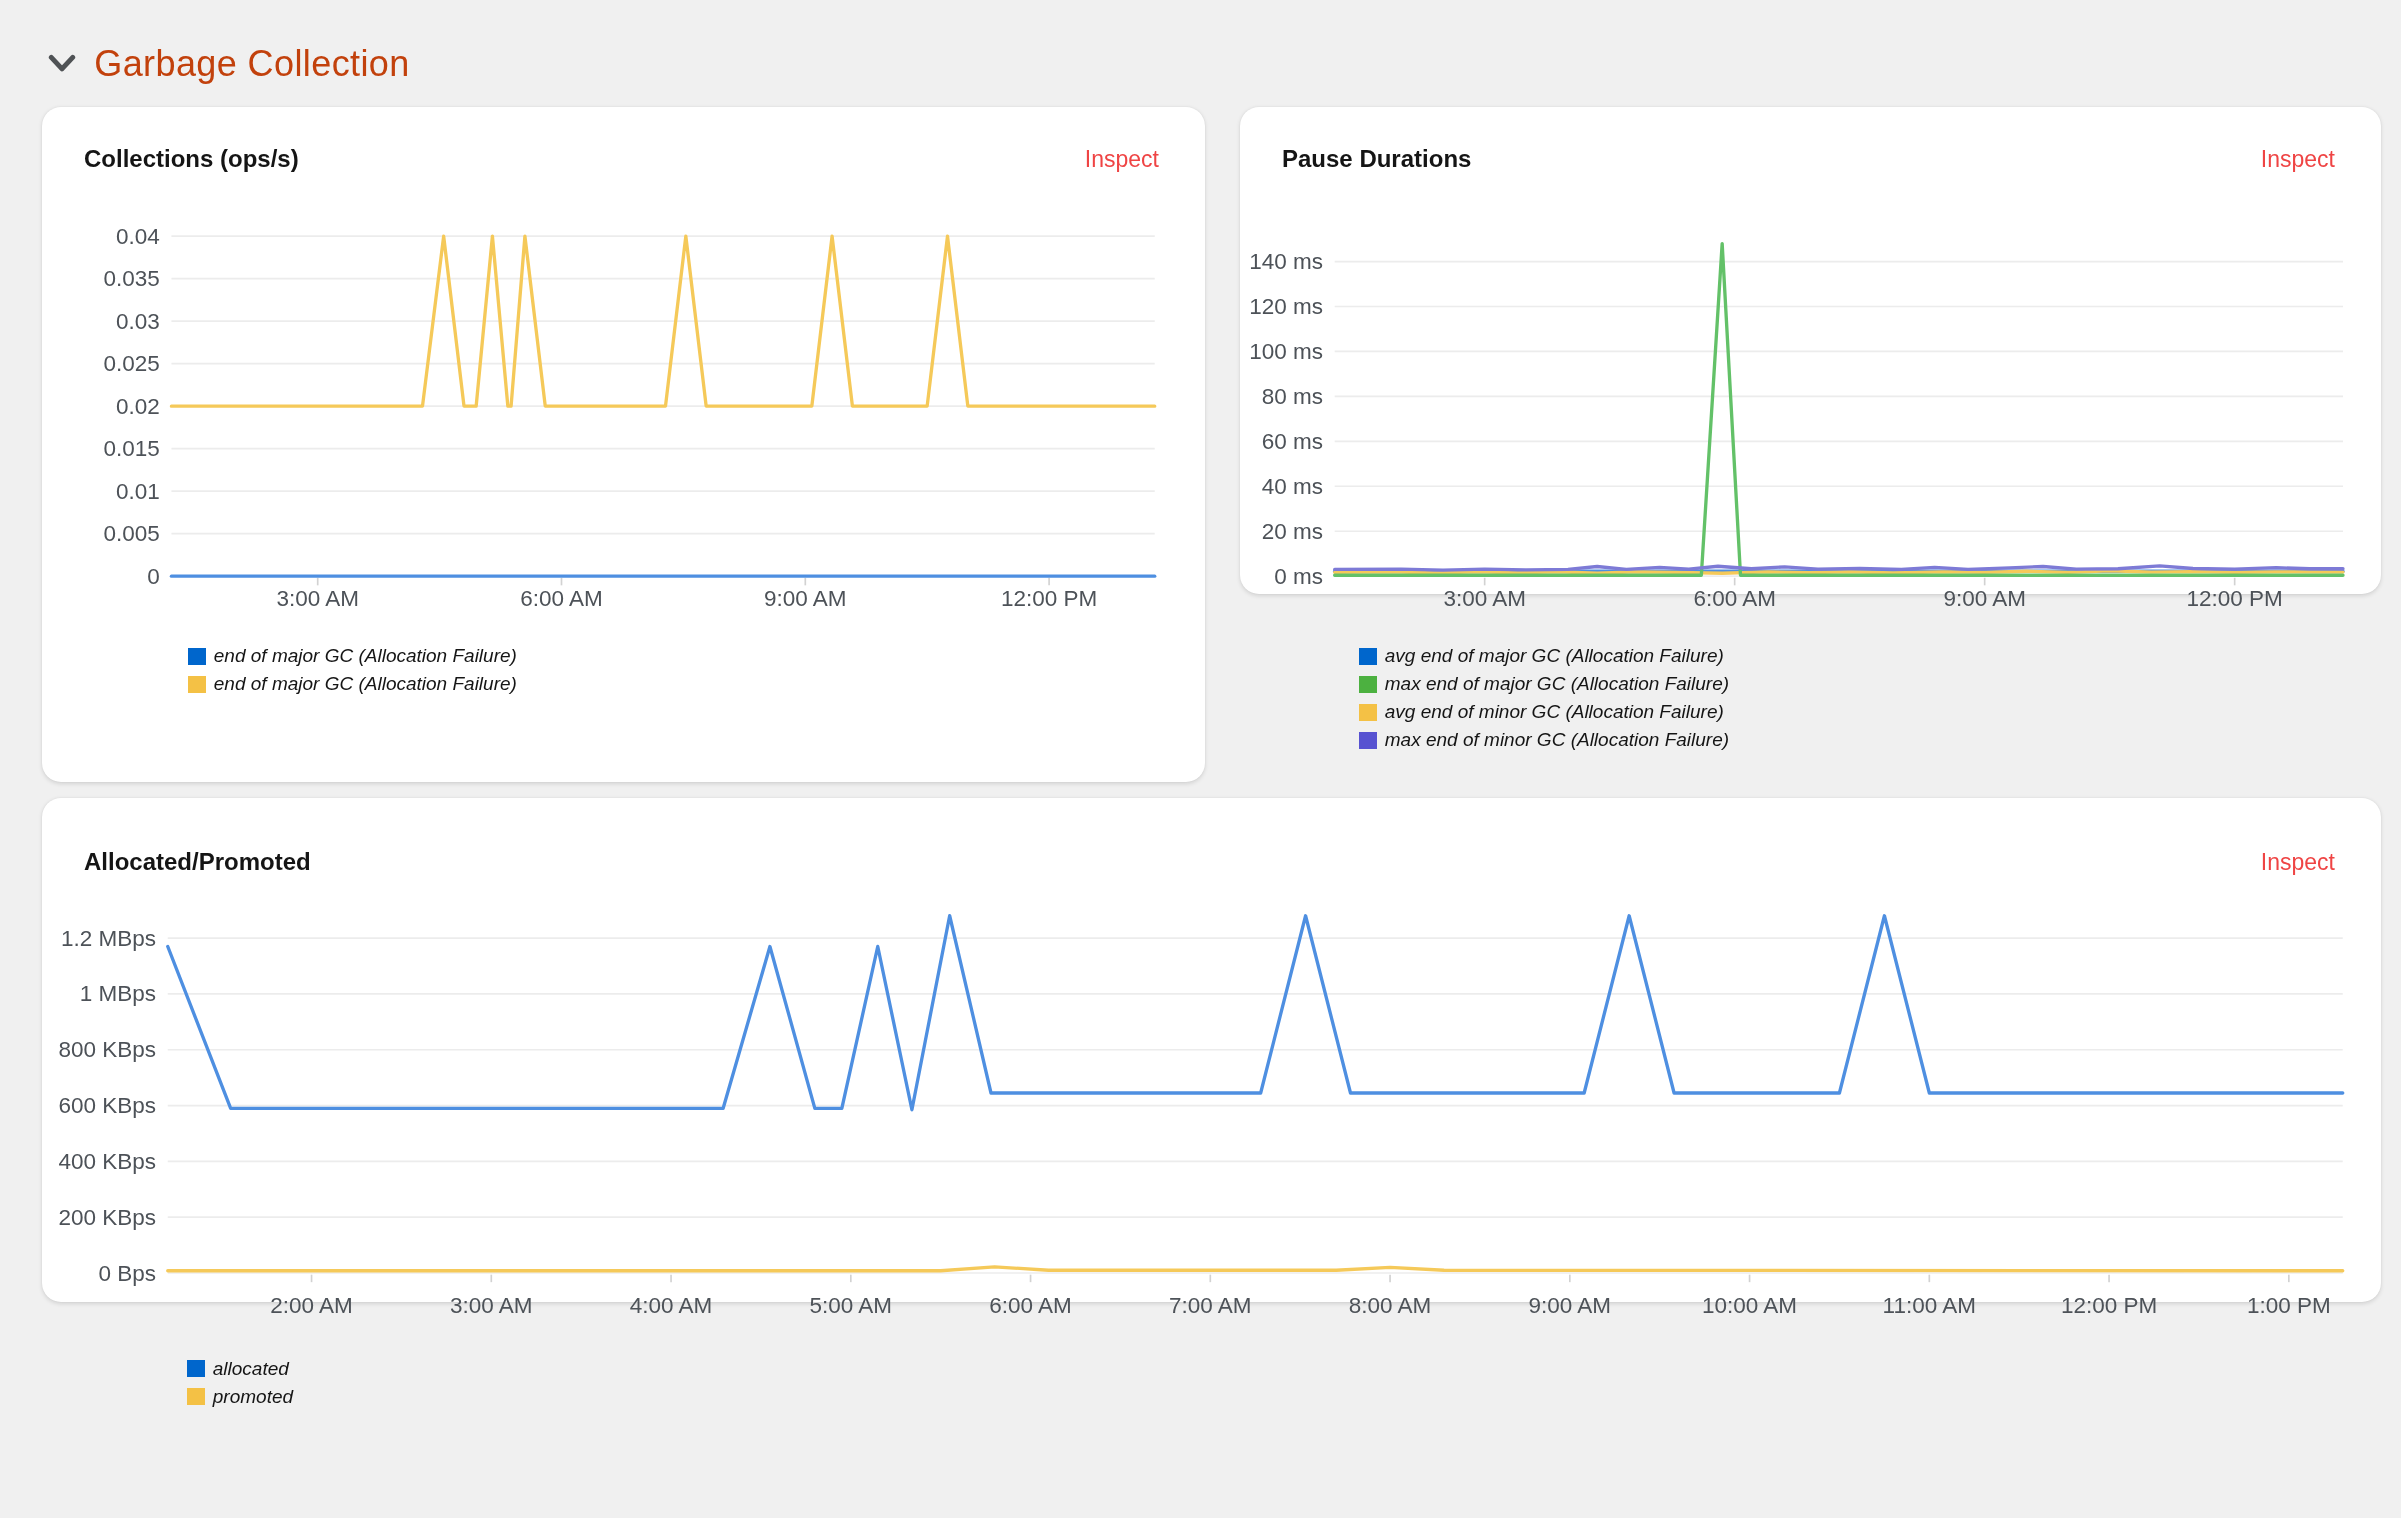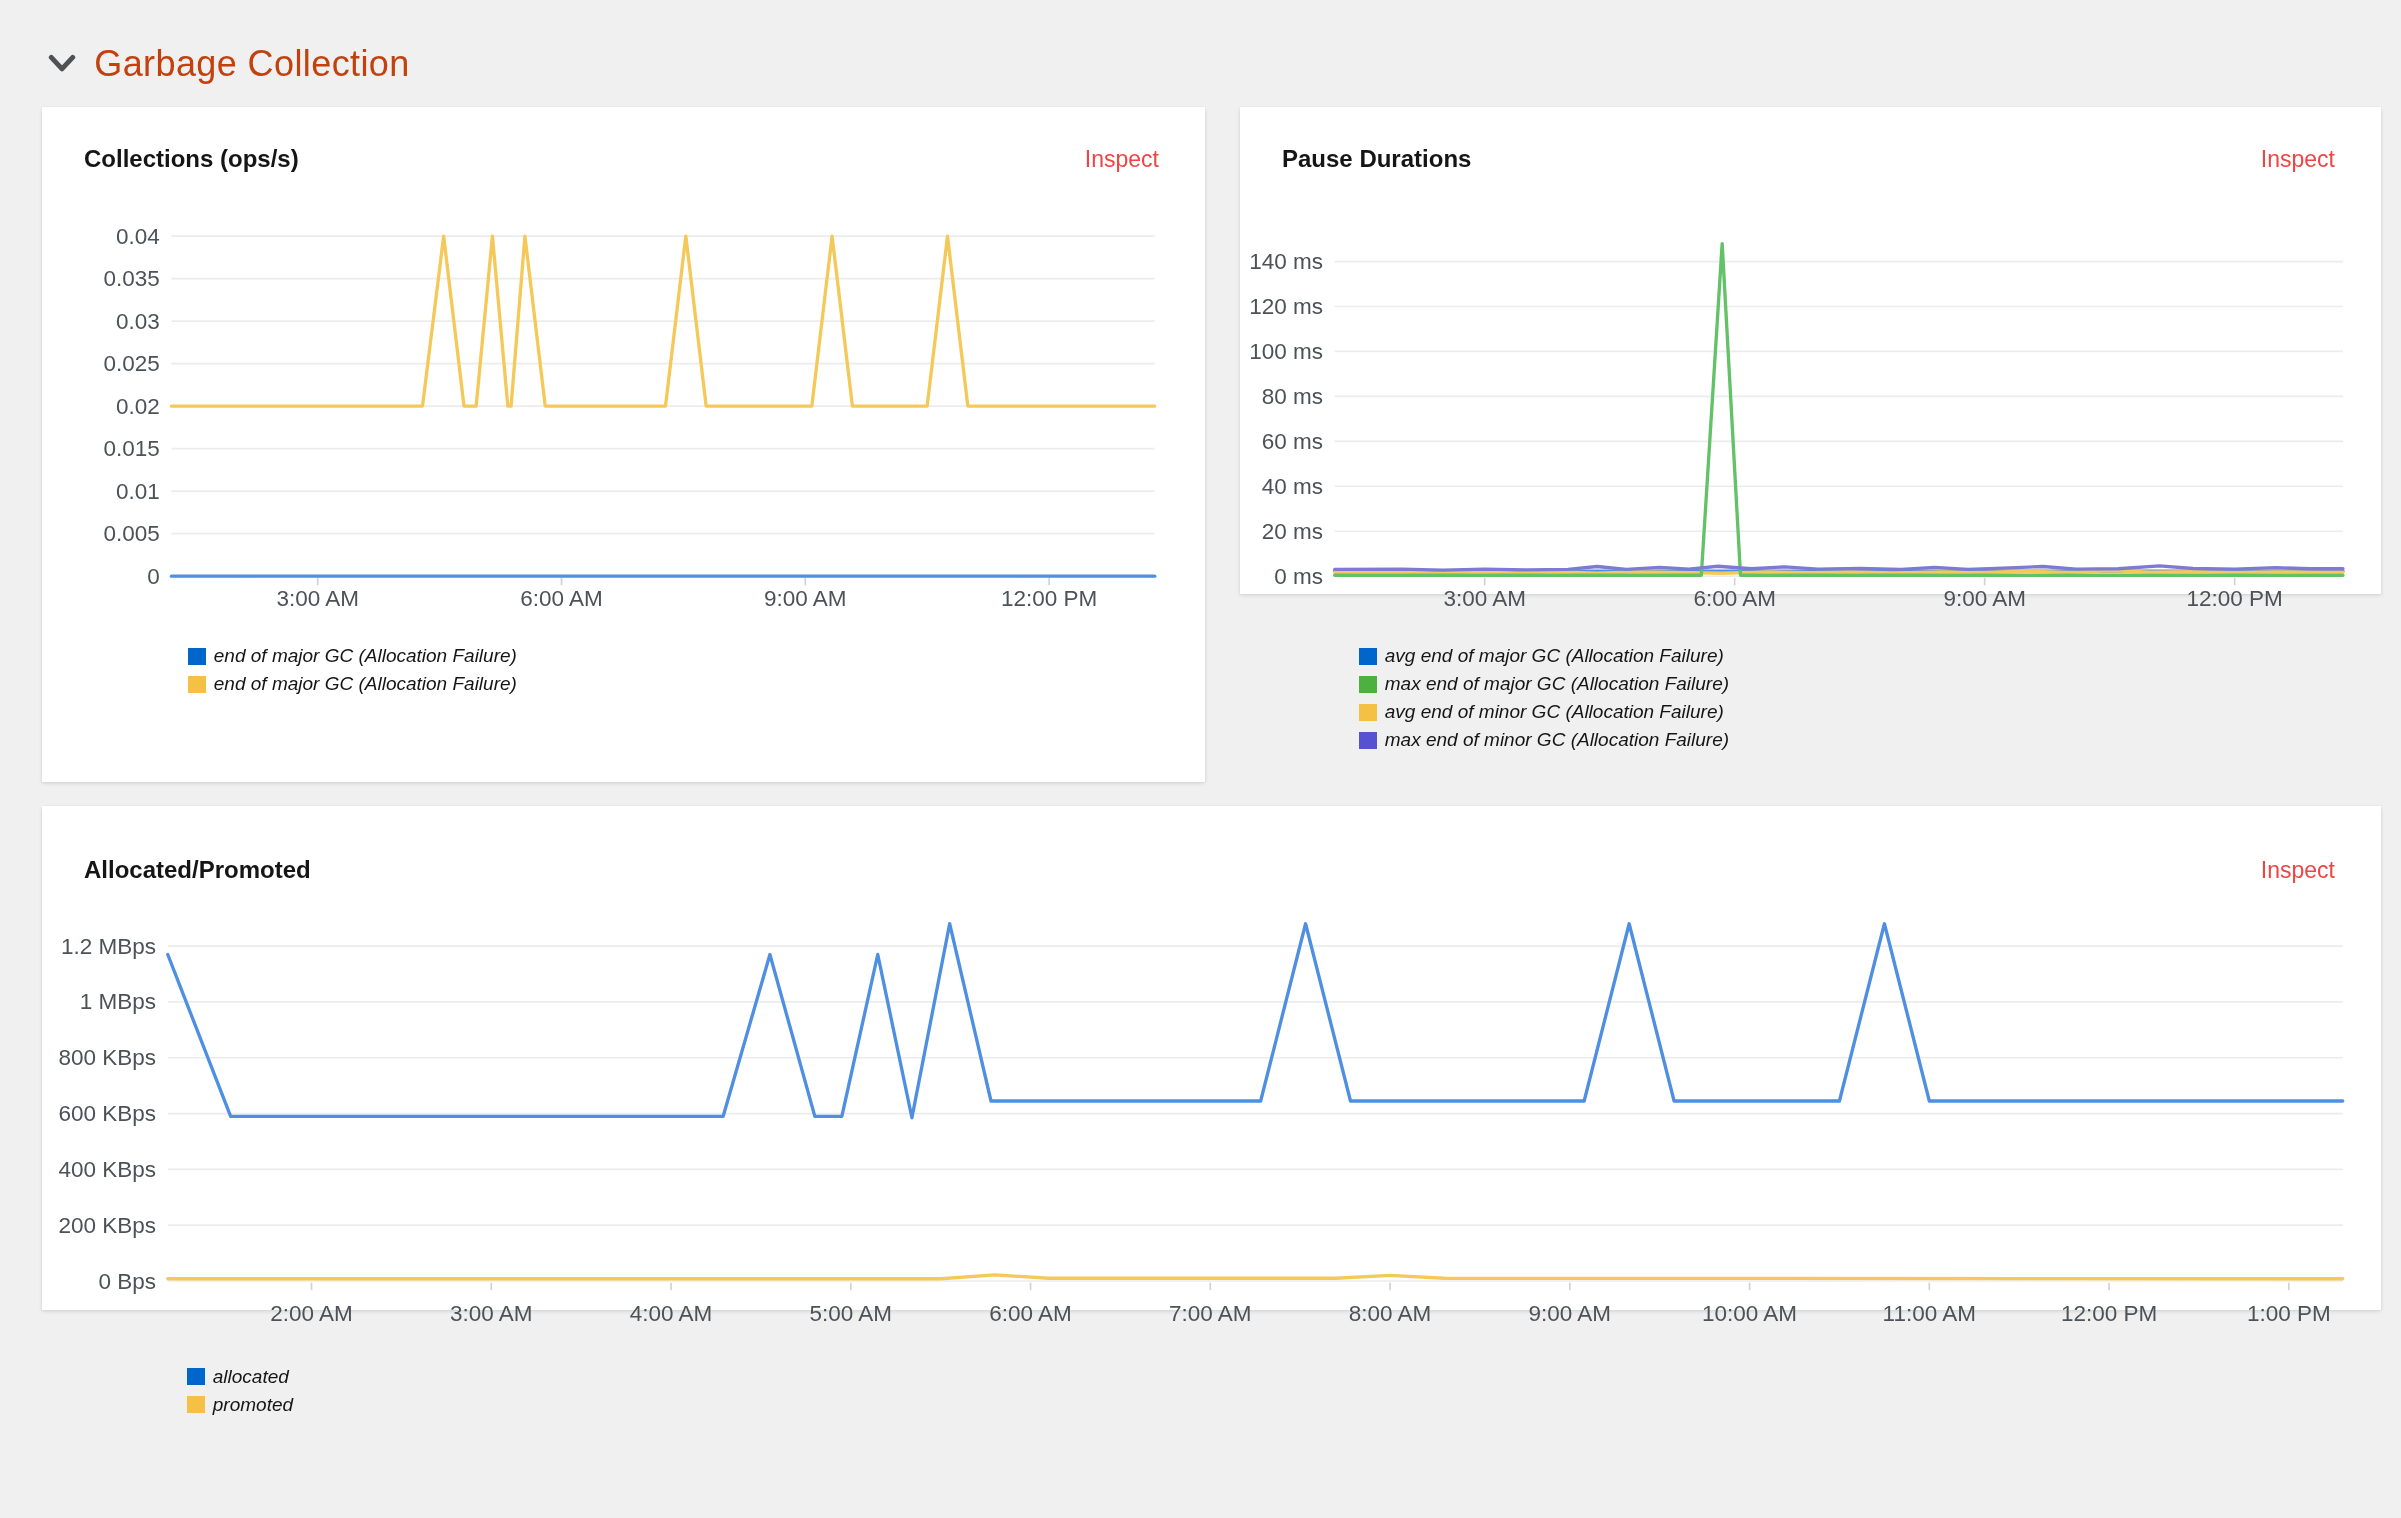--- a/index.html
+++ b/index.html
@@ -21,24 +21,25 @@
   .section-title{
     font-size:36px;color:#c2410c;font-weight:400;letter-spacing:0.4px;
   }
   .row1{
     display:flex;gap:35px;margin:0 21px 0 42px;
   }
   .card{
     background:#ffffff;
     box-shadow:0 1.7px 4.2px rgba(3,3,3,.12), 0 0 1.7px rgba(3,3,3,.06);
     box-sizing:border-box;
+    border-radius:19px;
   }
   .card.c1{width:1163px;height:675px;}
   .card.c2{width:1141px;height:487px;}
-  .card.c3{width:2339px;height:504px;margin:24px 21px 0 42px;}
+  .card.c3{width:2339px;height:504px;margin:16px 21px 0 42px;}
   .card-head{
     display:flex;justify-content:space-between;align-items:baseline;
     padding:38px 46px 8.3px 42px;
     height:29px;box-sizing:content-box;
   }
   .c3 .card-head{padding-top:50px;padding-bottom:21px;}
   .chart-title{font-size:24px;font-weight:700;color:#151515;}
   .inspect-link{font-size:23px;color:#ef4444;text-decoration:none;cursor:pointer;}
   svg.chart{display:block;}
   svg text{font-family:"Liberation Sans", sans-serif;}

